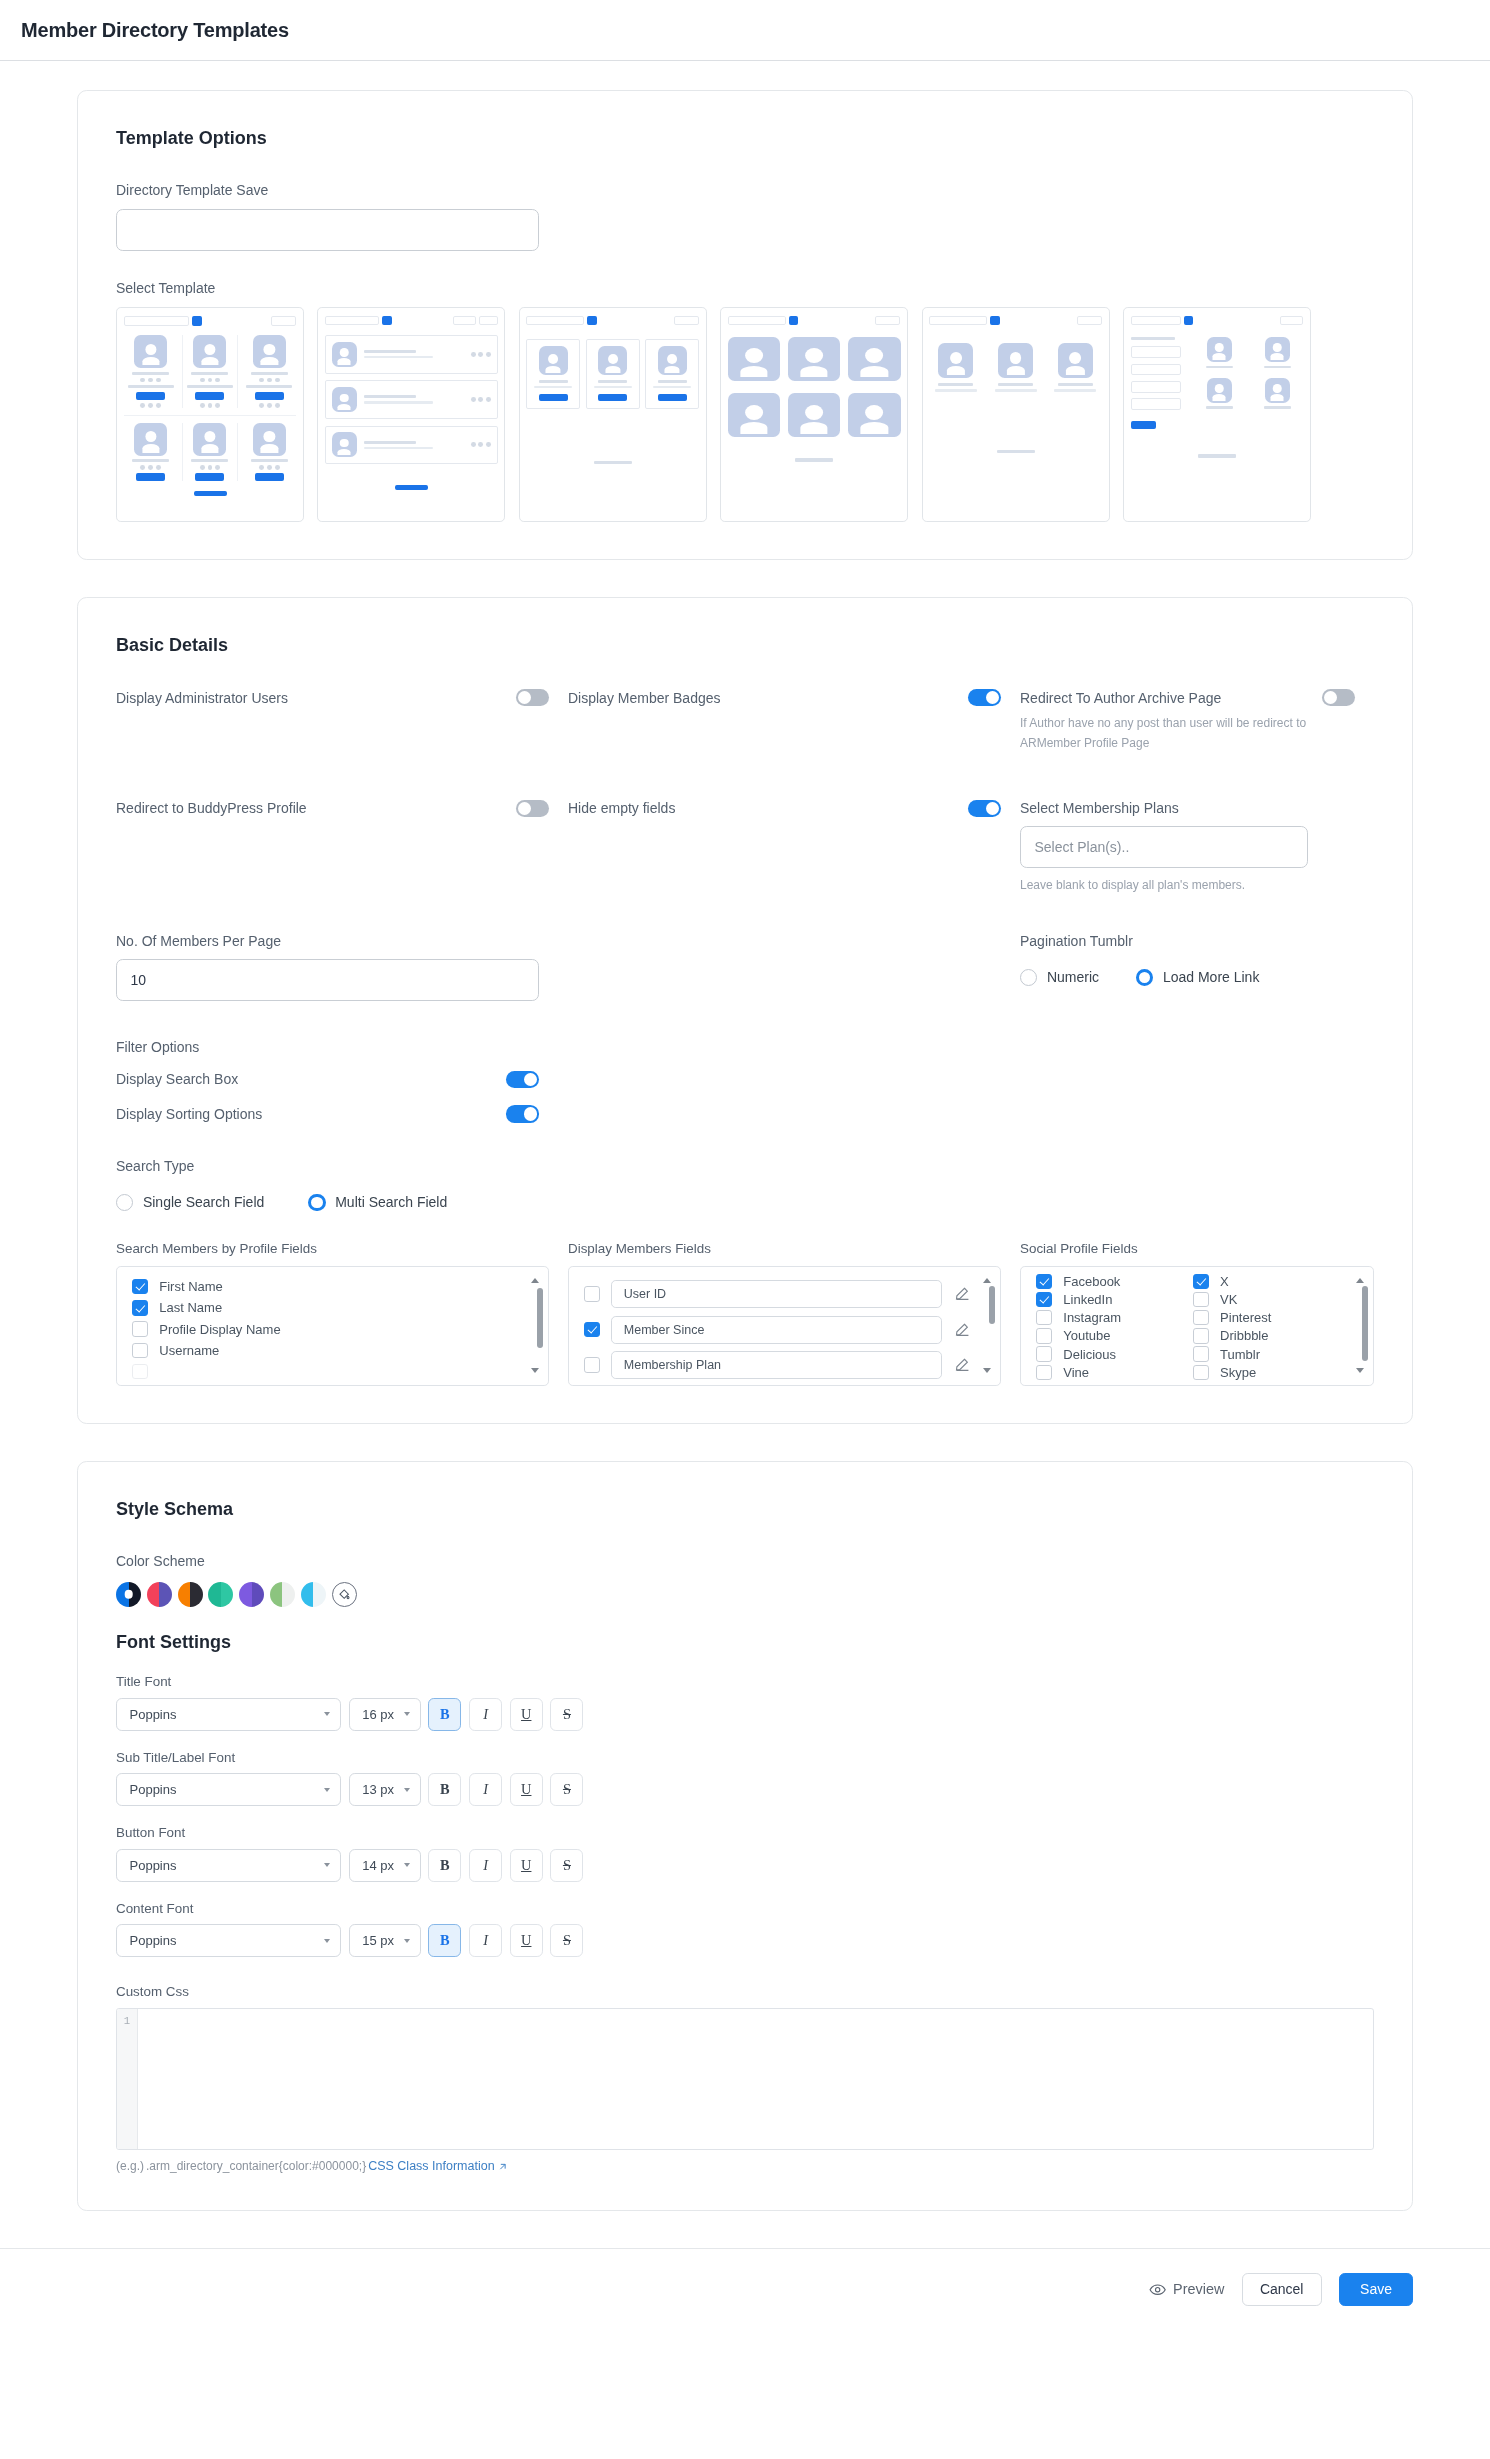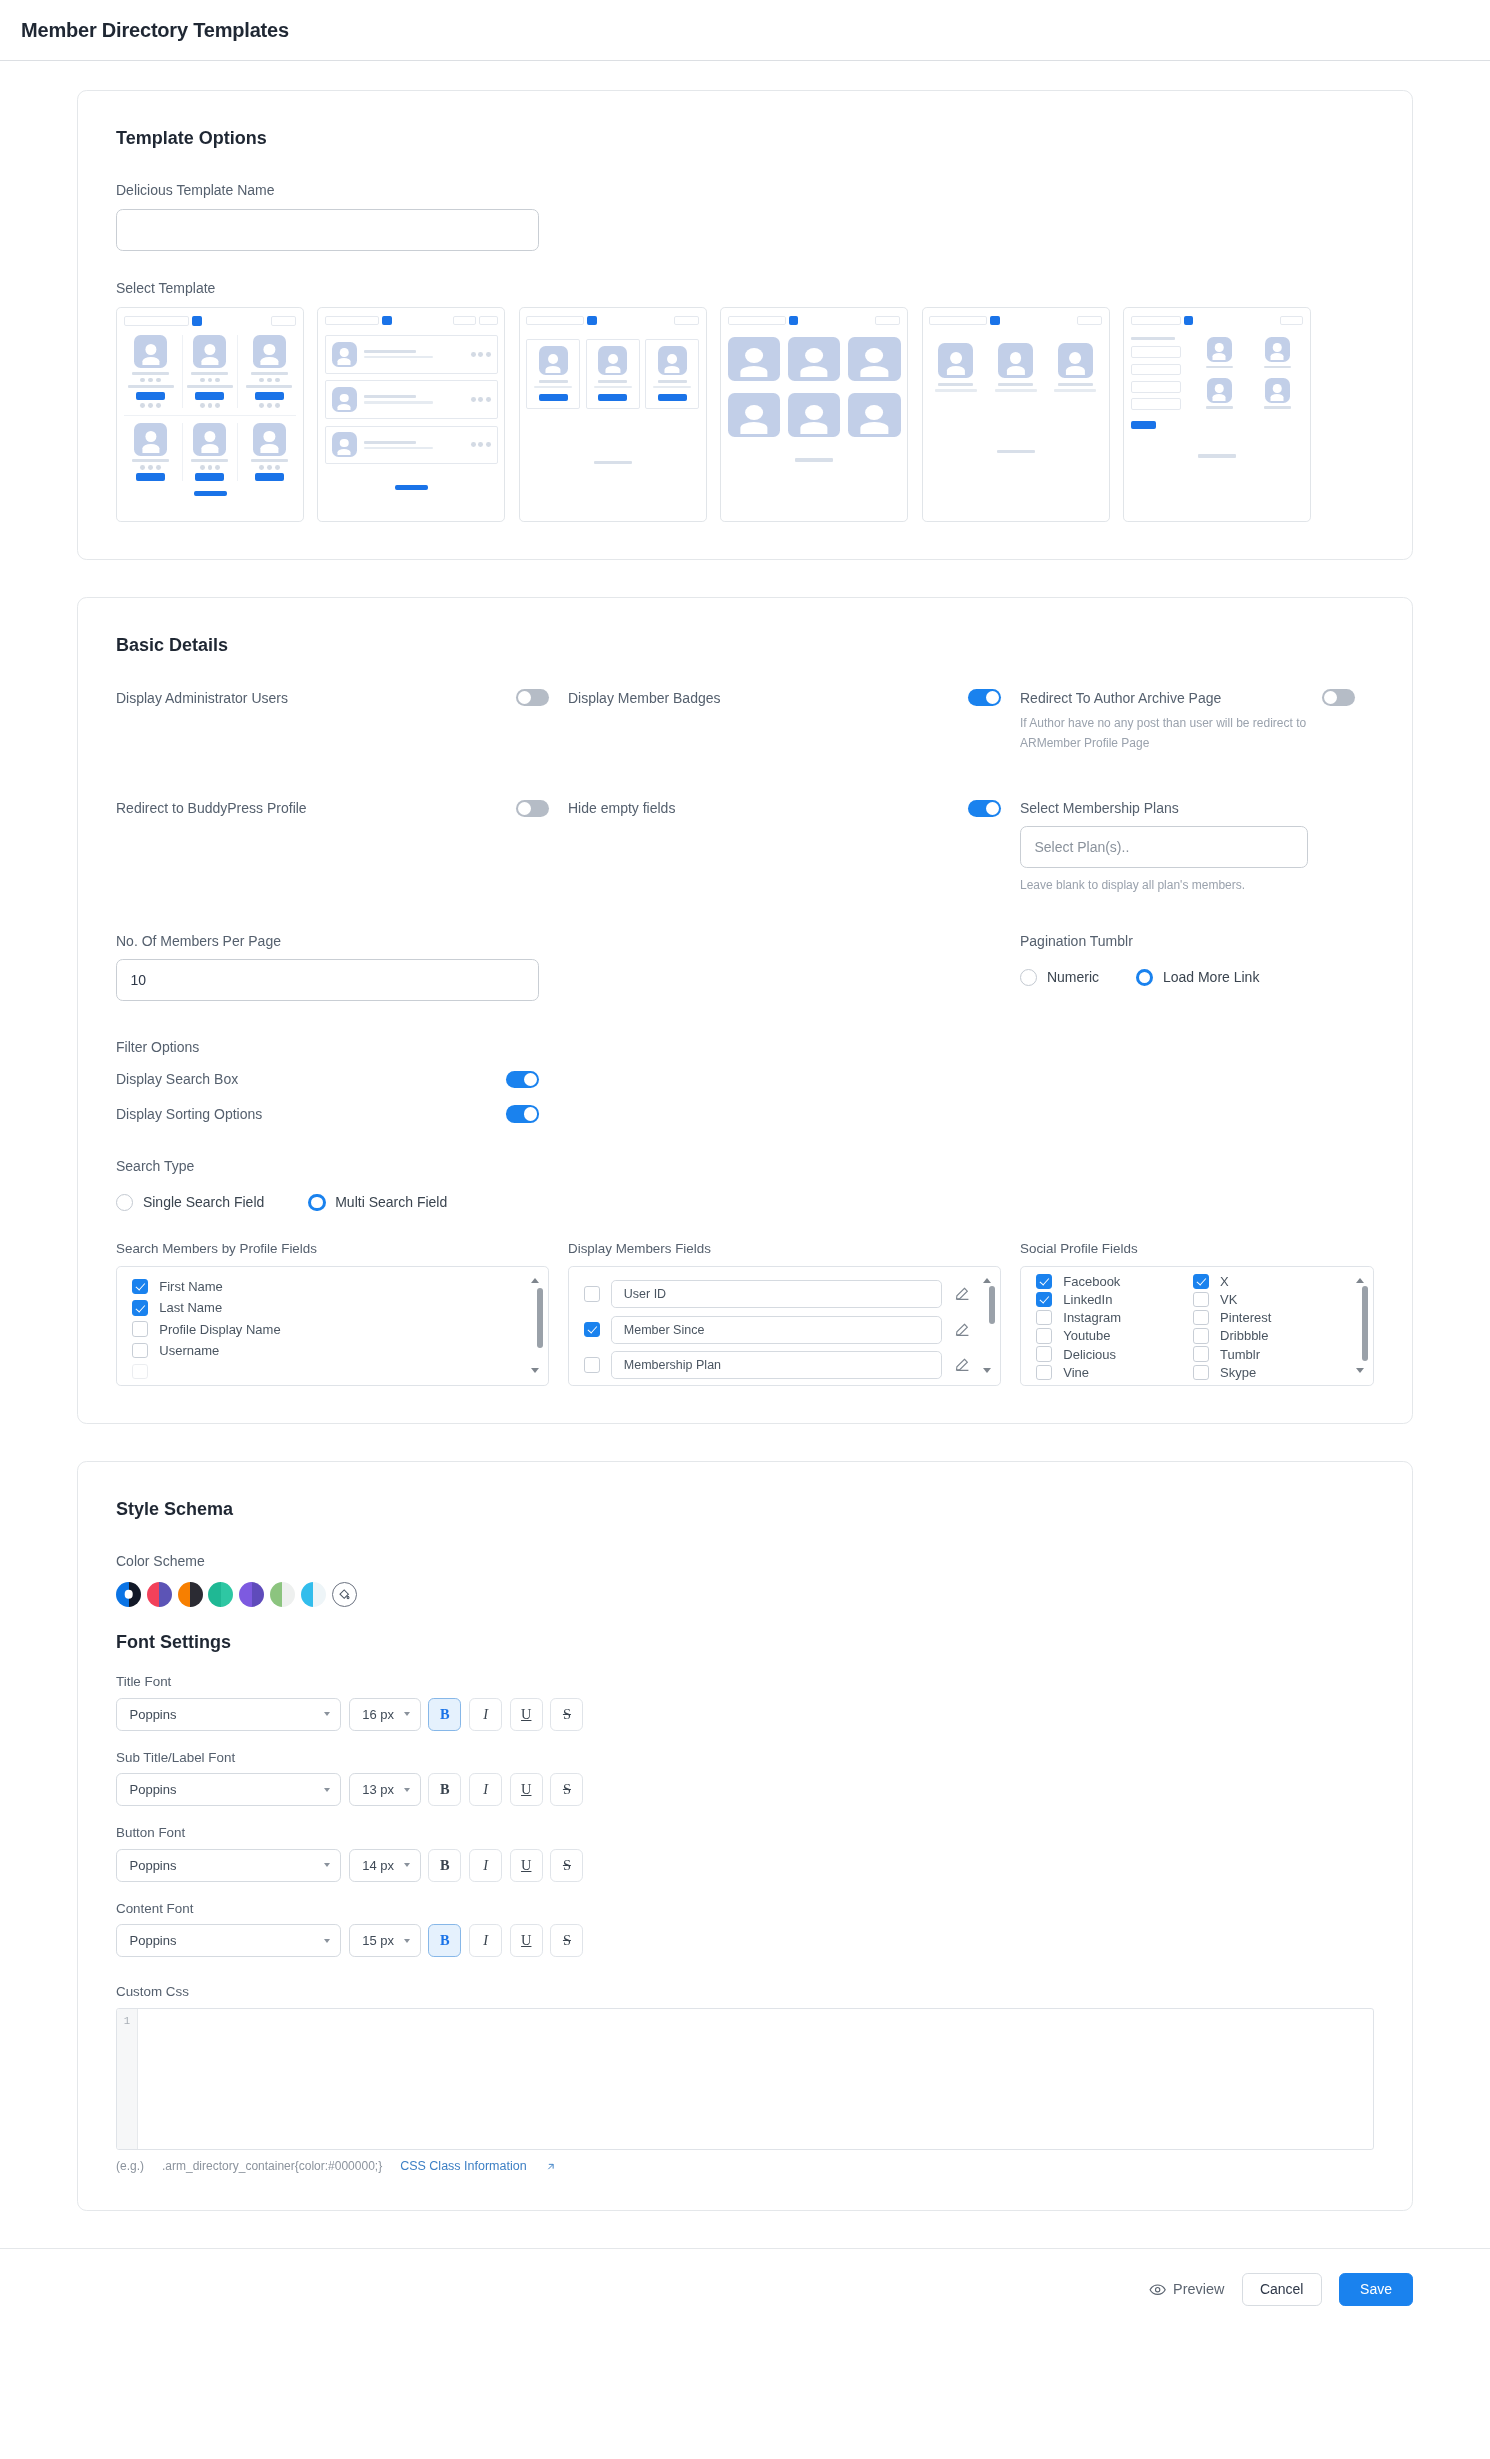--- a/index.html
+++ b/index.html
@@ -182,21 +182,21 @@
   .css-editor {
     border:1px solid #dfe3e8; border-radius:2.9px;
     height:142px; display:flex; background:#fff; overflow:hidden;
   }
   .gutter {
     width:21px; background:#f6f7f8; border-right:1px solid #e6e9ec;
     font-size:10.6px; color:#a7adb5; text-align:center; padding-top:5.8px;
     font-family:"Liberation Mono", monospace;
   }
   .css-area { flex:1; }
-  .css-hint { display:flex; align-items:center; gap:18px; margin-top:9.6px; }
+  .css-hint { display:flex; align-items:center; gap:2px; margin-top:9.6px; }
   .css-hint .eg { font-size:12px; color:#8b939d; }
   .css-hint .lk { font-size:12.5px; color:#3c7fc4; }
 
   
   .footer {
     border-top:1px solid #e4e7ea;
     height:81px; display:flex; align-items:center; justify-content:flex-end;
     padding-right:77px; gap:17.3px; margin-top:13.4px;
   }
   .preview-btn { display:flex; align-items:center; gap:6.7px; font-size:14.4px; color:#5b6470; }
@@ -212,21 +212,21 @@
 
 <div class="topbar">
   <div class="topbar-title">Member Directory Templates</div>
 </div>
 
 <div class="page">
 
   <section class="card">
     <h2 class="card-title">Template Options</h2>
 
-    <div class="field-label">Delicious Template Name</div>
+    <div class="field-label">Directory Template Save</div>
     <div class="txt-input" placeholder=""></div>
 
     <div class="tpl-label">Select Template</div>
 
     <div class="tpl-row">
 
       <div class="tpl-card">
         <div class="tpl-inner">
           <div style="display:flex;align-items:center;gap:2.9px;margin-bottom:8.6px;">
             <div class="t-box" style="width:65px;height:10.6px;"></div>

